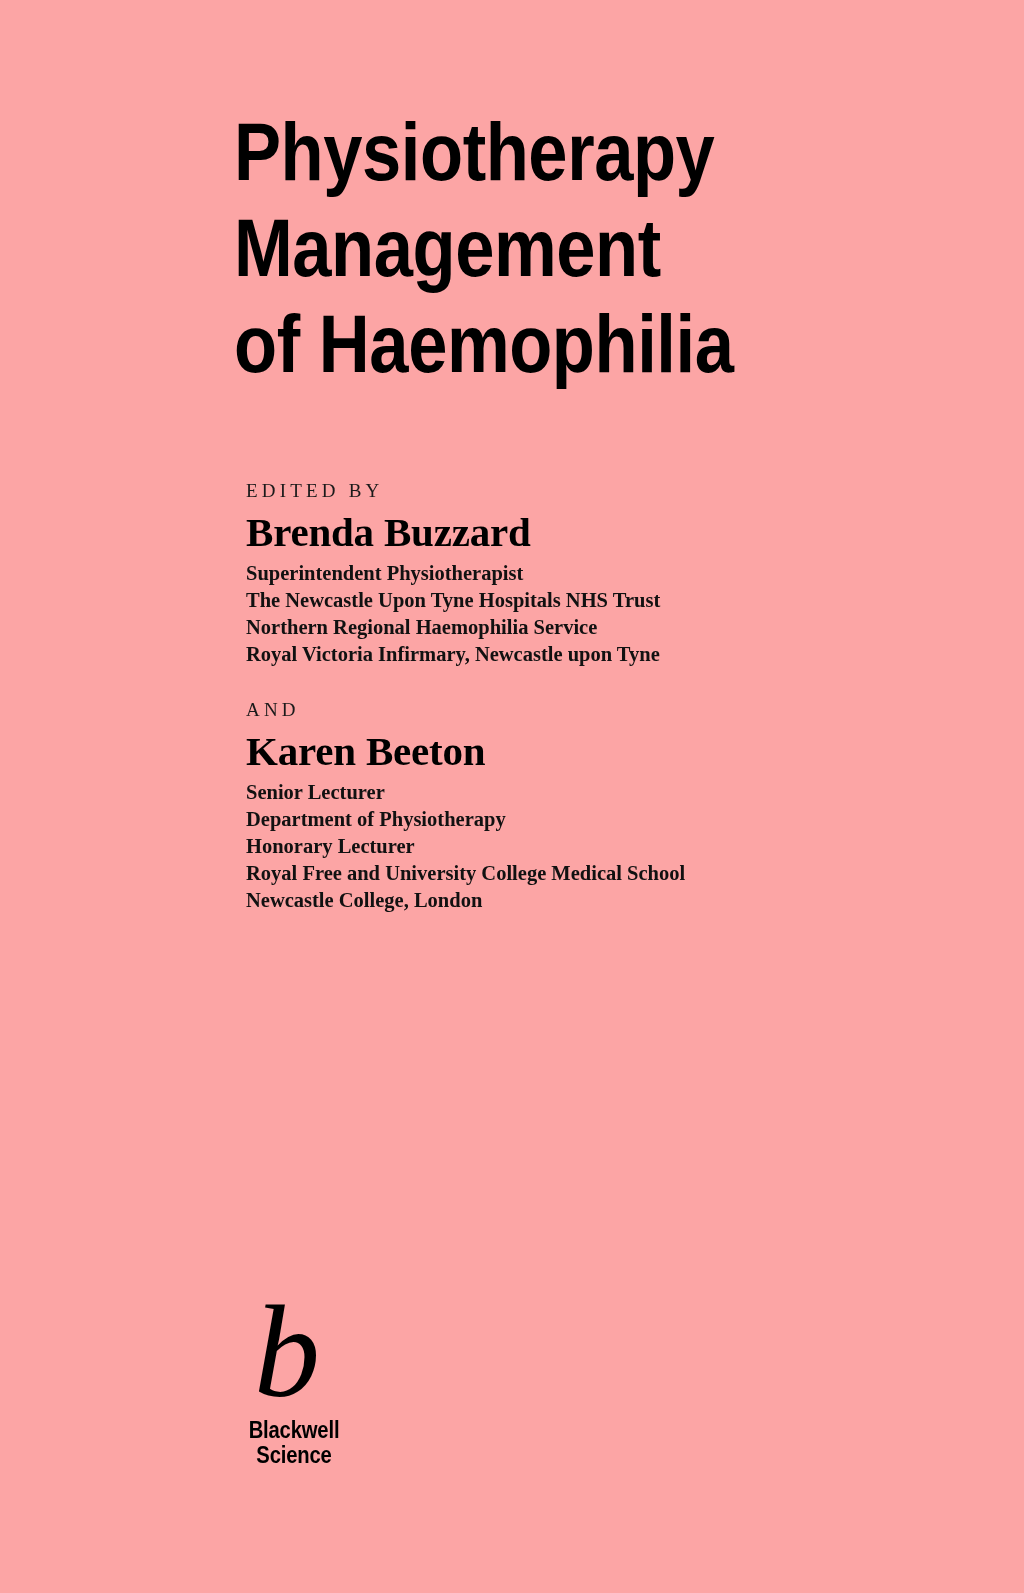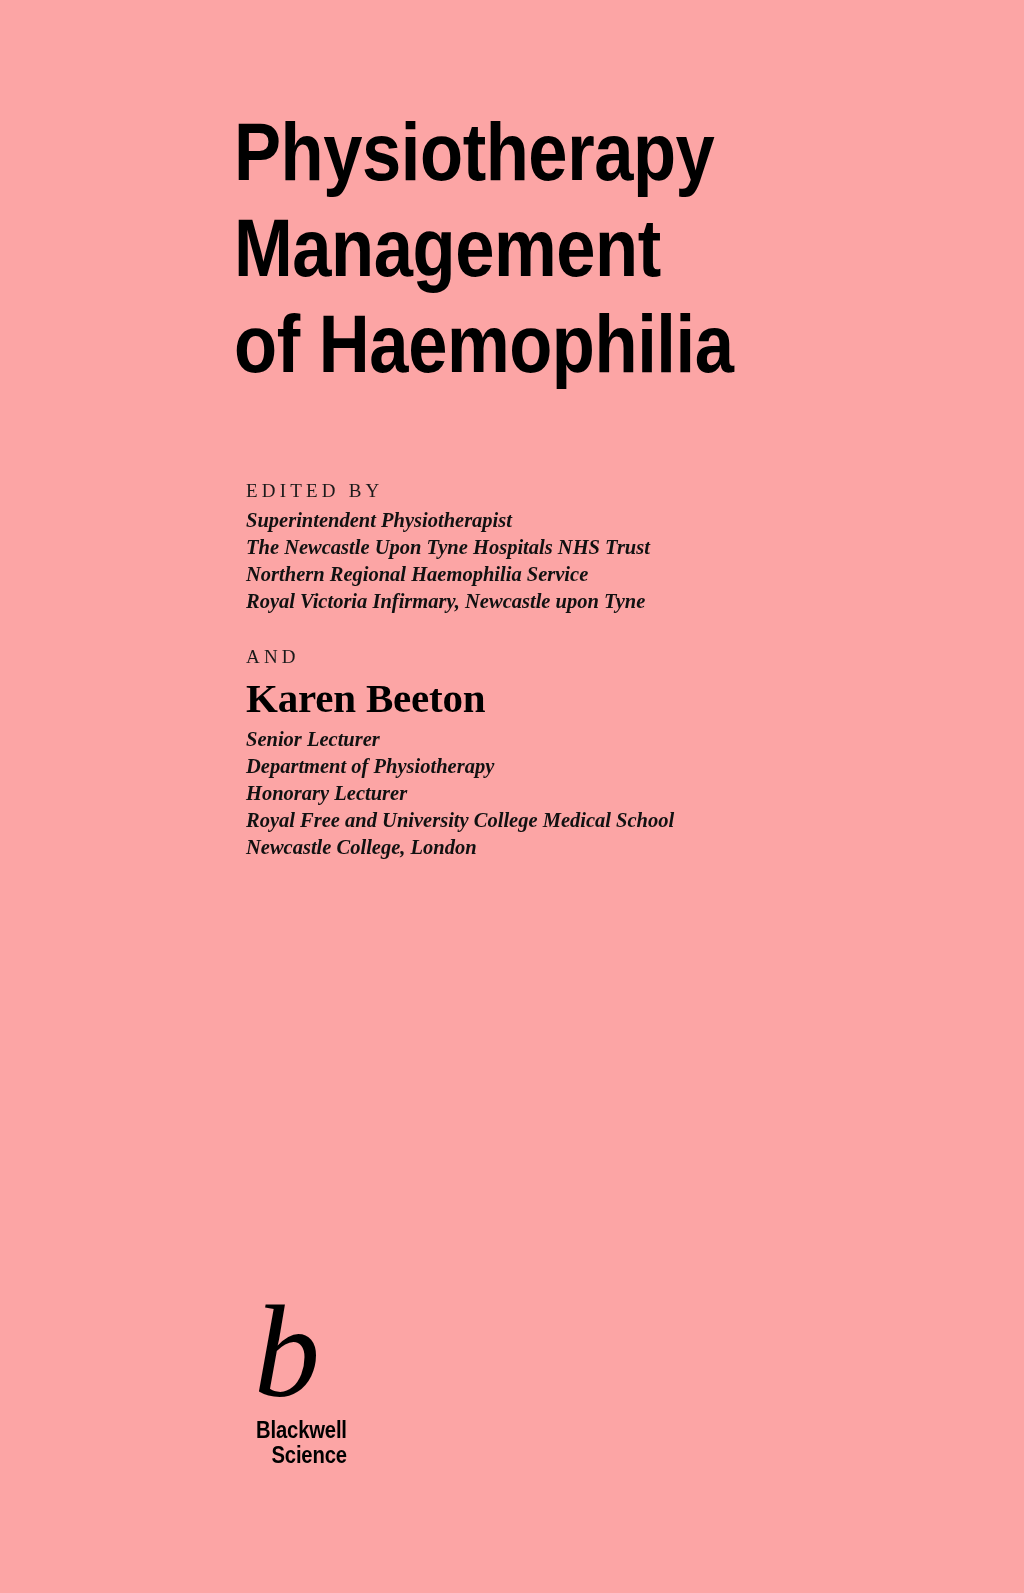--- a/index.html
+++ b/index.html
@@ -68,21 +68,20 @@
     line-height: 49px;
     letter-spacing: -0.2px;
     margin-top: 4px;
     color: #000;
   }
   .affiliations {
     margin-top: 3px;
   }
   .affiliation-line {
     font-family: "Liberation Serif", "DejaVu Serif", serif;
-    font-style: italic;
     font-weight: bold;
     font-size: 20.5px;
     line-height: 27px;
     color: #111;
     white-space: nowrap;
   }
 
   
   .publisher {
     position: absolute;
@@ -96,21 +95,21 @@
     font-size: 132px;
     line-height: 104px;
     color: #000;
     padding-left: 20px;
     height: 112px;
     overflow: visible;
   }
   .logo-words {
     margin-top: 6px;
     width: 120px;
-    text-align: right;
+    text-align: center;
   }
   .logo-word {
     font-family: "Liberation Sans Narrow", "Liberation Sans", "DejaVu Sans Condensed", "DejaVu Sans", sans-serif;
     font-weight: bold;
     font-size: 23px;
     line-height: 25px;
     letter-spacing: -0.2px;
     color: #000;
     transform: scaleX(0.88);
     transform-origin: center center;
@@ -124,20 +123,21 @@
   <div class="title-block">
     <div class="title-line">Physiotherapy</div>
     <div class="title-line">Management</div>
     <div class="title-line">of Haemophilia</div>
   </div>
 
   <div class="editors-block">
 
     <div class="editor-entry">
       <div class="editor-role">EDITED BY</div>
+      <div class="editor-name">Brenda Buzzard</div>
       <div class="affiliations">
         <div class="affiliation-line">Superintendent Physiotherapist</div>
         <div class="affiliation-line">The Newcastle Upon Tyne Hospitals NHS Trust</div>
         <div class="affiliation-line">Northern Regional Haemophilia Service</div>
         <div class="affiliation-line">Royal Victoria Infirmary, Newcastle upon Tyne</div>
       </div>
     </div>
 
     <div class="editor-entry">
       <div class="editor-role">AND</div>

